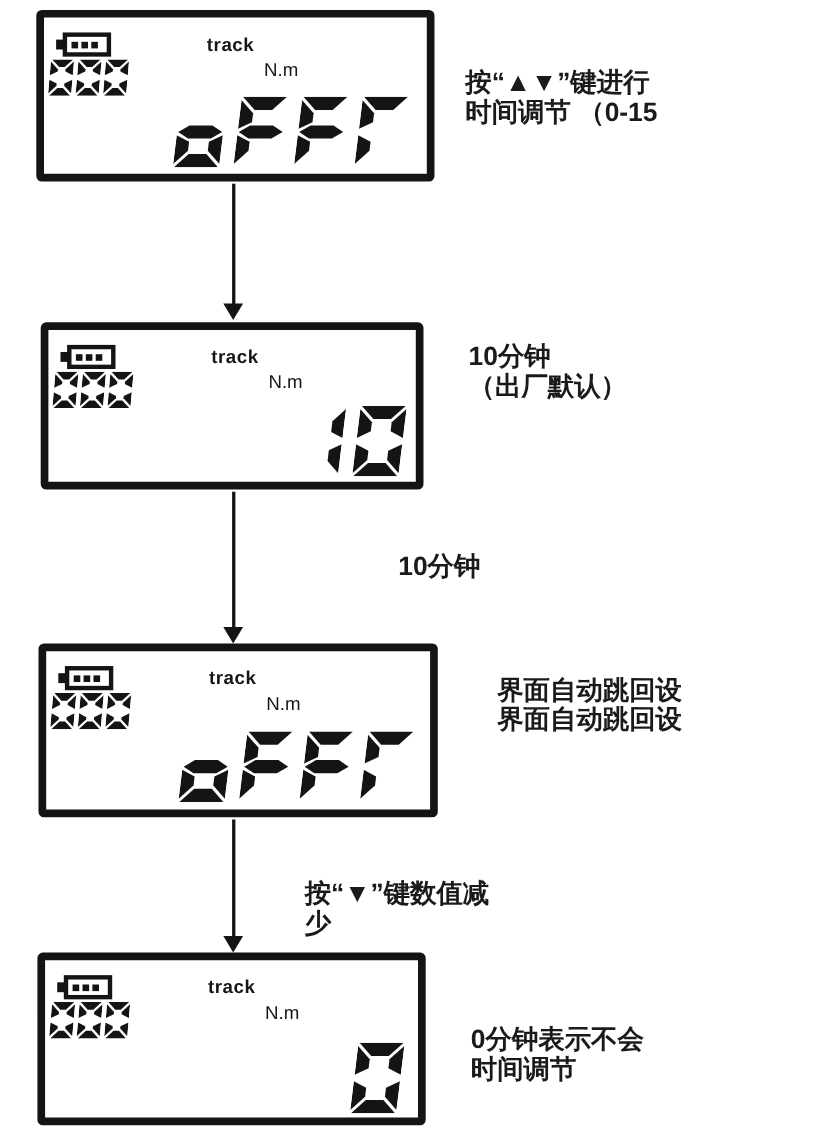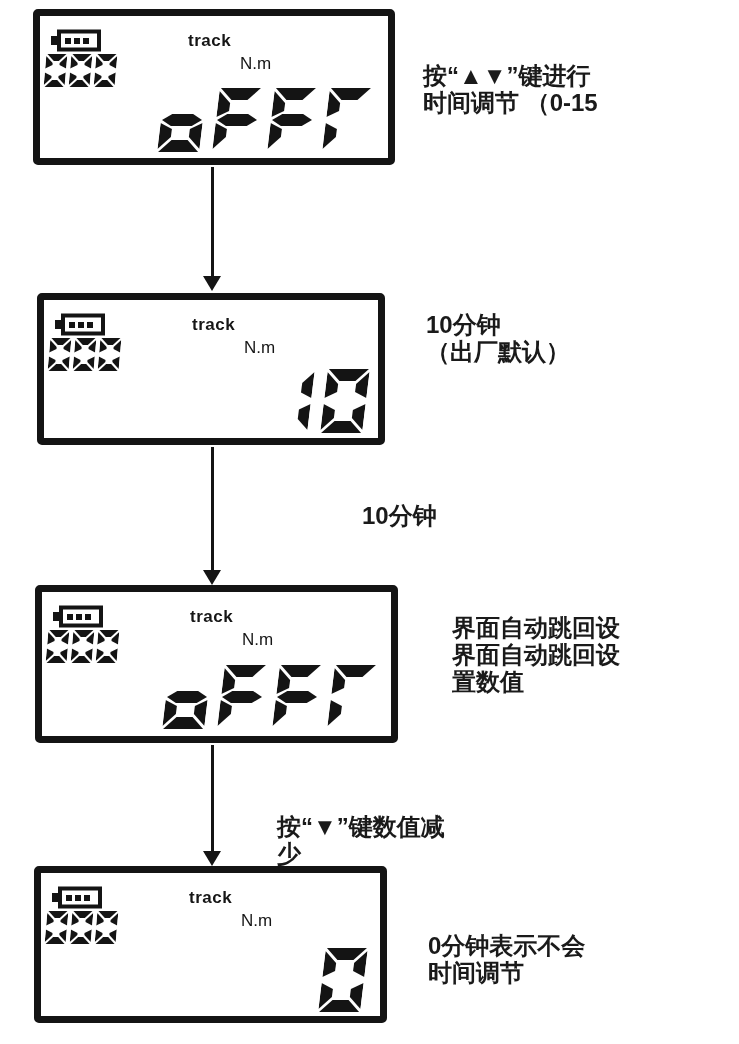--- a/index.html
+++ b/index.html
@@ -30,21 +30,21 @@
     border-left:9.5px solid transparent;border-right:9.5px solid transparent;border-top:15px solid #141414;}
   .arrow-1{left:211px;top:167px;height:124px;}
   .arrow-2{left:211px;top:447px;height:138px;}
   .arrow-3{left:211px;top:745px;height:121px;}
   
   .ann{position:absolute;font-size:24px;line-height:27px;font-weight:bold;white-space:nowrap;color:#1a1a1a;}
   .ann-top{left:423px;top:62px;}
   .ann-default{left:426px;top:311px;}
   .ann-mid{left:362px;top:502px;}
   .ann-return{left:423px;top:614px;margin-left:29px;}
-  .ann-decrease{left:277px;top:799px;margin-top:14px;}
+  .ann-decrease{left:277px;top:799px;}
   .ann-zero{left:428px;top:932px;}
 </style>
 </head>
 <body>
 
 <div class="stage">
 
   <section class="lcd lcd-1">
     <svg class="battery" width="52" height="24" viewBox="0 0 52 24">
       <rect x="9" y="2.5" width="40" height="18" fill="none" stroke="#141414" stroke-width="4"></rect>
@@ -291,21 +291,20 @@
   <div class="ann ann-default">
     <div>10分钟</div>
     <div>（出厂默认）</div>
   </div>
   <div class="ann ann-mid">
     <div>10分钟</div>
   </div>
   <div class="ann ann-return">
     <div>界面自动跳回设</div>
     <div>界面自动跳回设</div>
-    <div>置数值</div>
   </div>
   <div class="ann ann-decrease">
     <div>按“▼”键数值减</div>
     <div>少</div>
   </div>
   <div class="ann ann-zero">
     <div>0分钟表示不会</div>
     <div>时间调节</div>
   </div>
 

